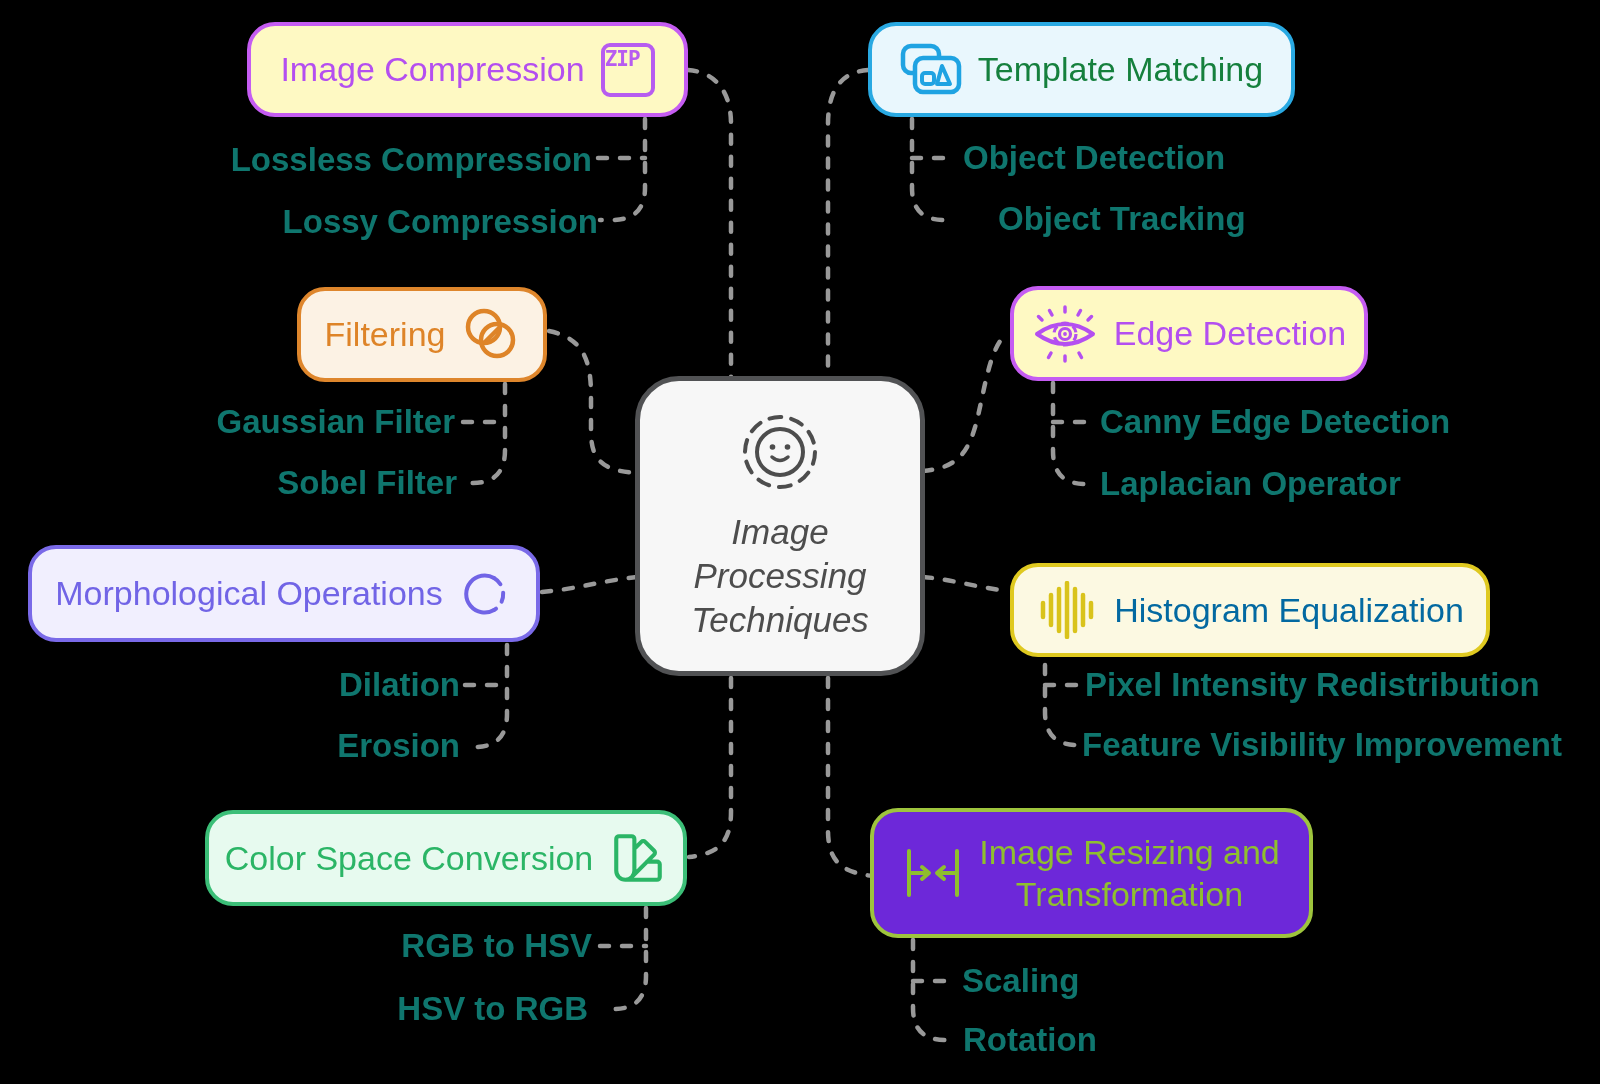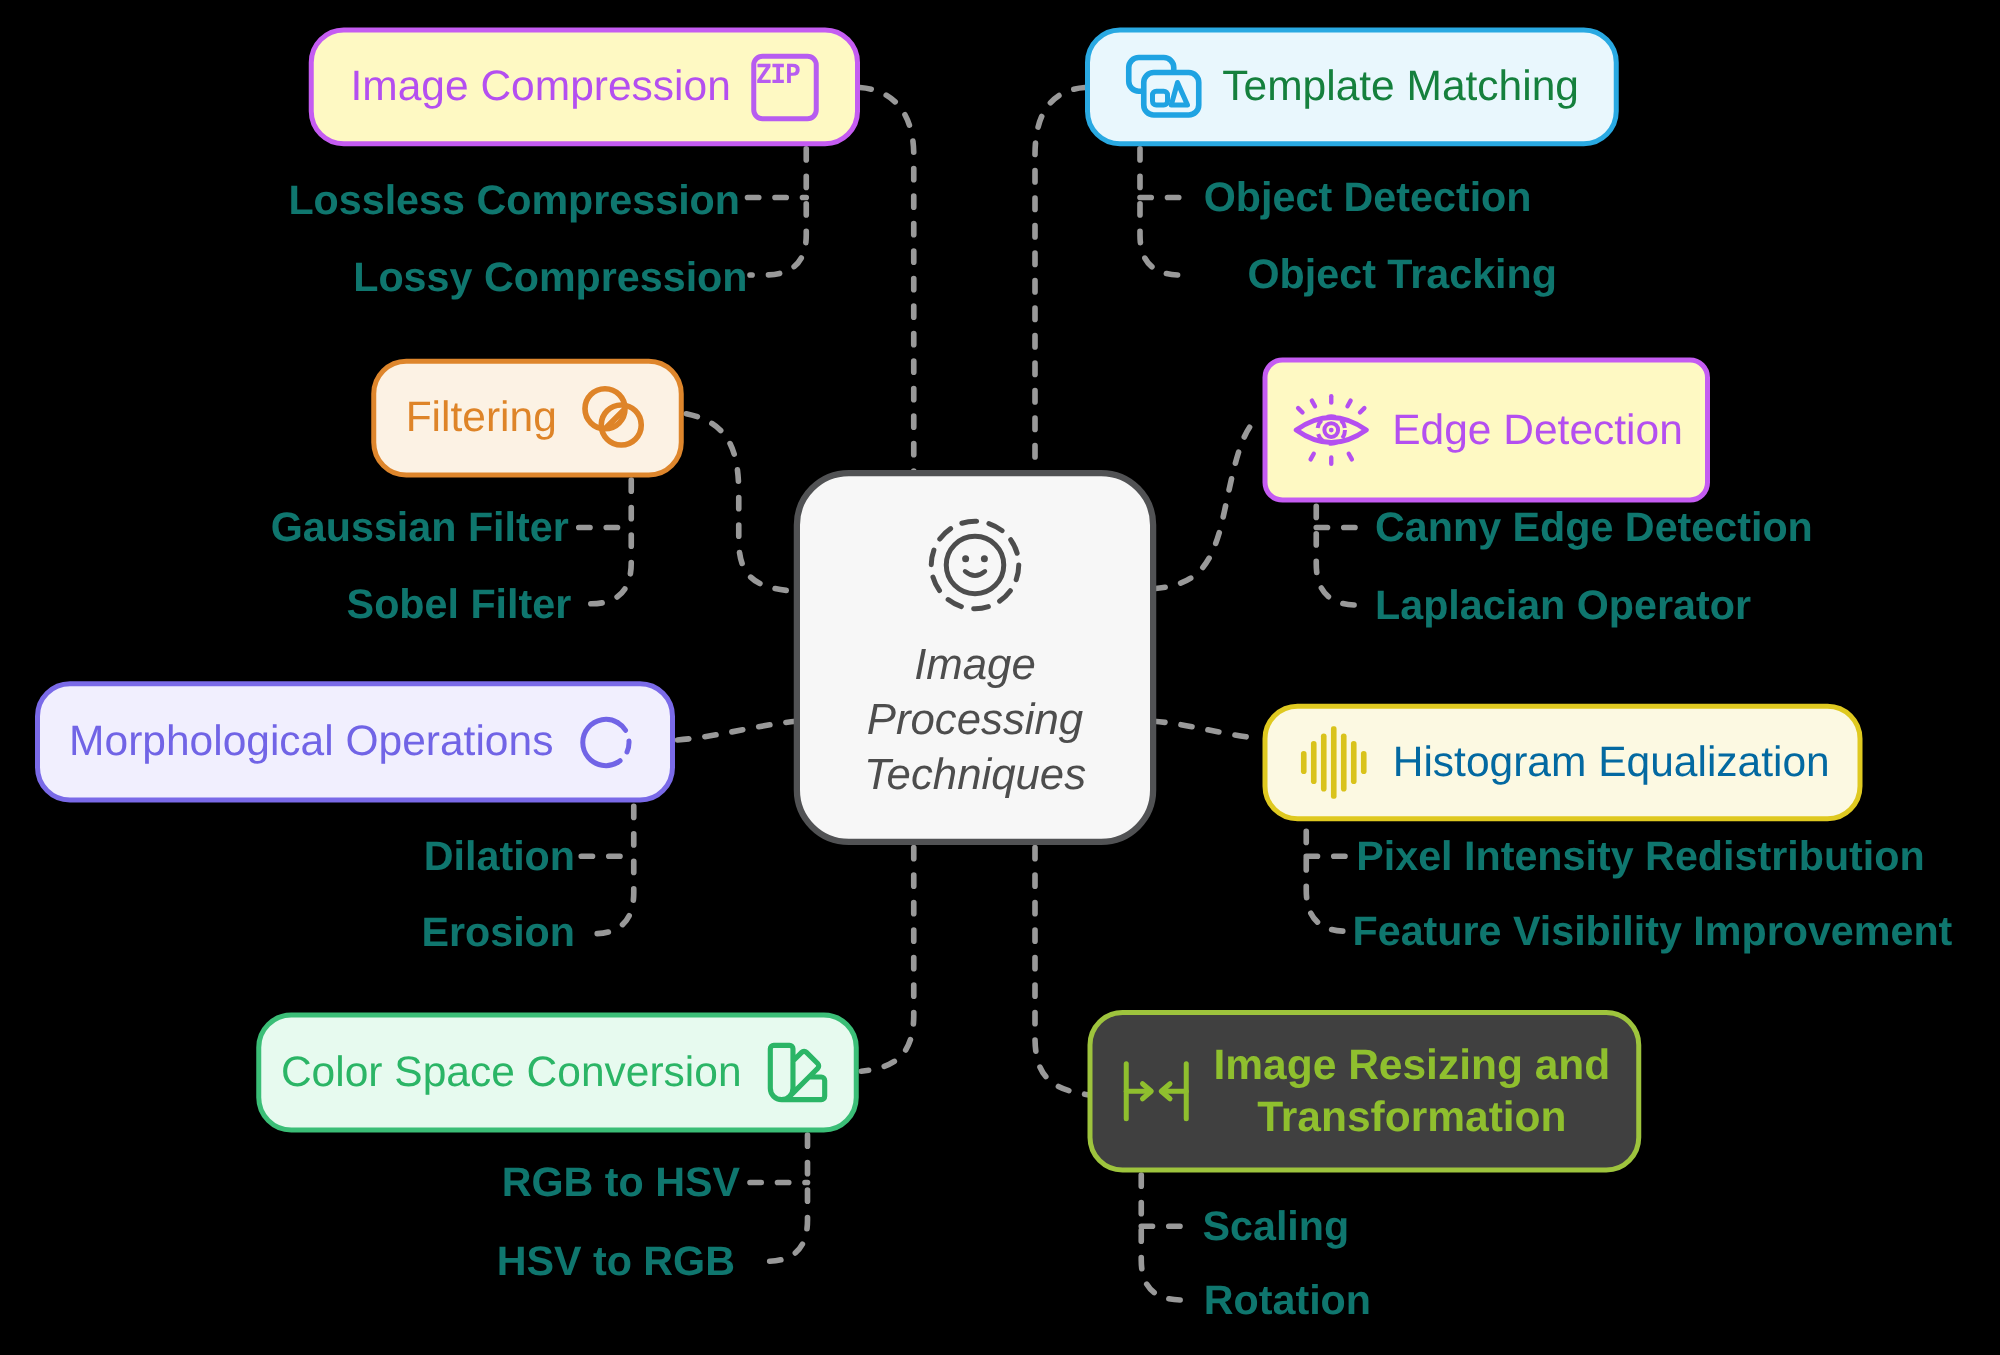--- a/index.html
+++ b/index.html
@@ -14,33 +14,33 @@
     font-size:34px;white-space:nowrap;
   }
   .node .lbl{white-space:nowrap;}
   
   .t-purple{border-color:#C55CF2;background:#fef9c3;color:#B44FF0;}
   .t-cyan  {border-color:#29A9E2;background:#E9F7FD;color:#15803d;}
   .t-orange{border-color:#DE862C;background:#FCF2E4;color:#DE8428;}
   .t-indigo{border-color:#7A6AE8;background:#F1EFFE;color:#7164E6;}
   .t-yellow{border-color:#DFC920;background:#FCF9E2;color:#0369a1;margin-top:16px;}
   .t-green {border-color:#3BBE77;background:#E7FAEF;color:#2BB566;}
-  .t-lime  {border-color:#9EC43D;background:#404040;color:#8FBF2E;font-weight:bold;}
+  .t-lime  {border-color:#9EC43D;background:#6d28d9;color:#8FBF2E;}
 
   #node-center{
     left:635px;top:376px;width:290px;height:300px;border-radius:44px;
     border:5px solid #515254;background:#F7F7F7;color:#4D4D4D;
     flex-direction:column;gap:16px;font-style:italic;
   }
   #node-center .ctr-text{font-size:35px;line-height:44px;font-weight:500;text-align:center;}
 
   #node-ic   {left:247px;top:22px;width:441px;height:95px;}
   #node-tm   {left:868px;top:22px;width:427px;height:95px;}
   #node-filt {left:297px;top:287px;width:250px;height:95px;}
-  #node-ed   {left:1010px;top:286px;width:358px;height:116px;border-radius:16px;}
+  #node-ed   {left:1010px;top:286px;width:358px;height:95px;}
   #node-morph{left:28px;top:545px;width:512px;height:97px;}
   #node-hist {left:1010px;top:547px;width:480px;height:94px;}
   #node-csc  {left:205px;top:810px;width:482px;height:96px;}
   #node-irt  {left:870px;top:808px;width:443px;height:130px;}
   #node-irt .lbl{text-align:center;line-height:42px;white-space:normal;}
 
   .child{
     position:absolute;height:40px;line-height:40px;font-size:33px;font-weight:600;
     color:#0f766e;white-space:nowrap;
   }

